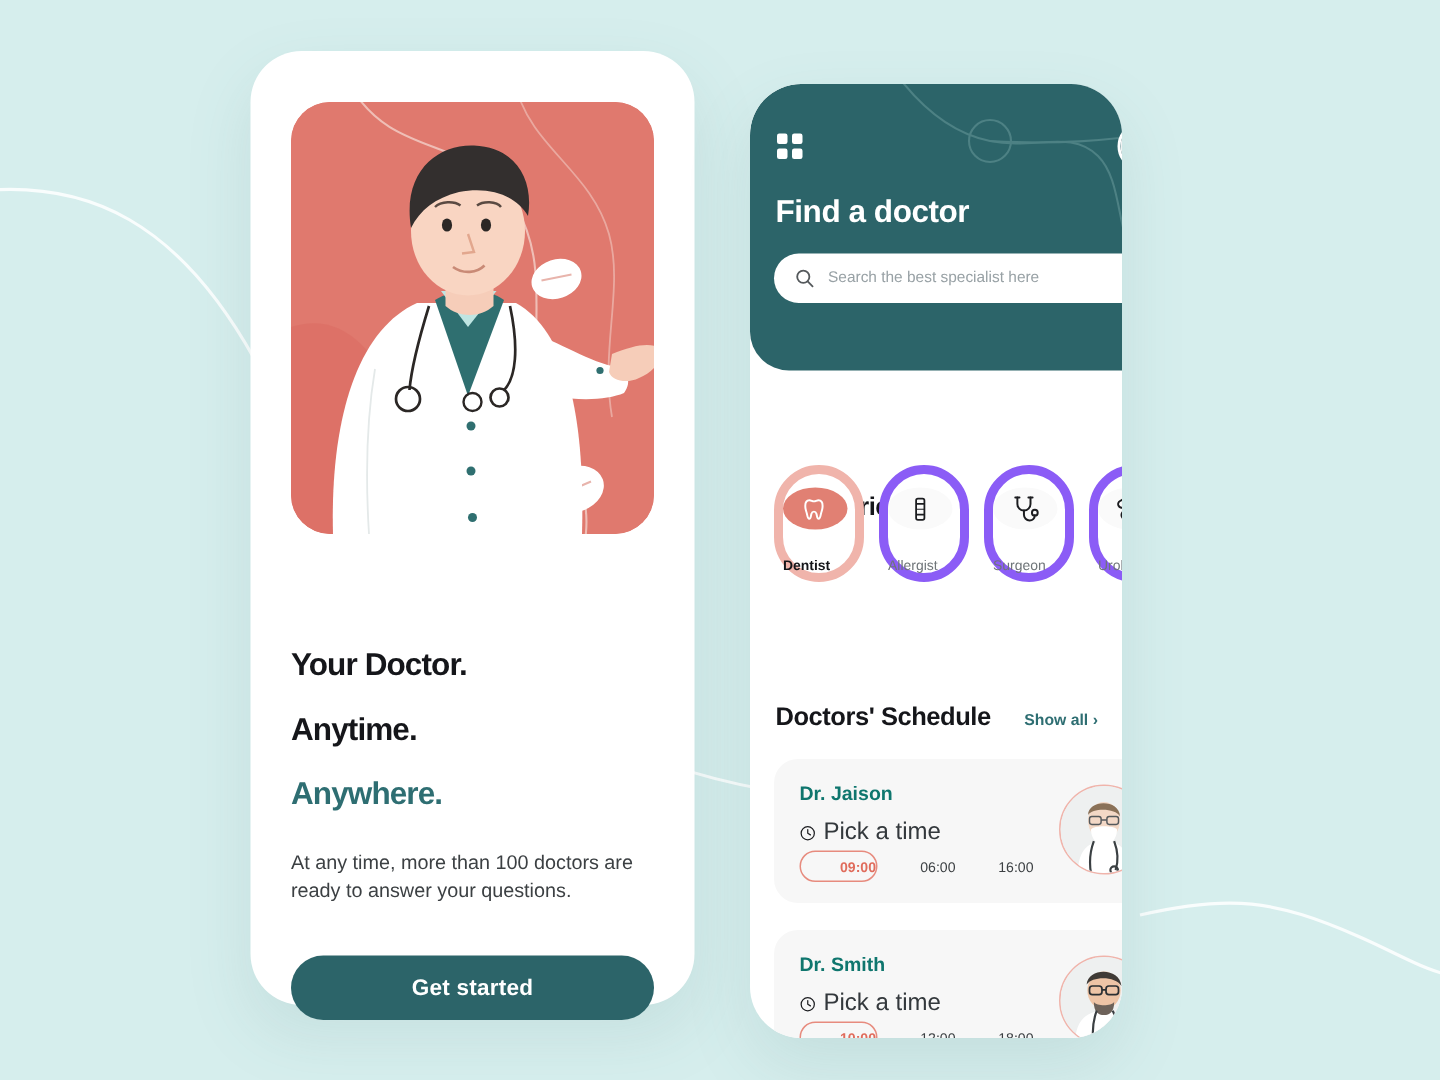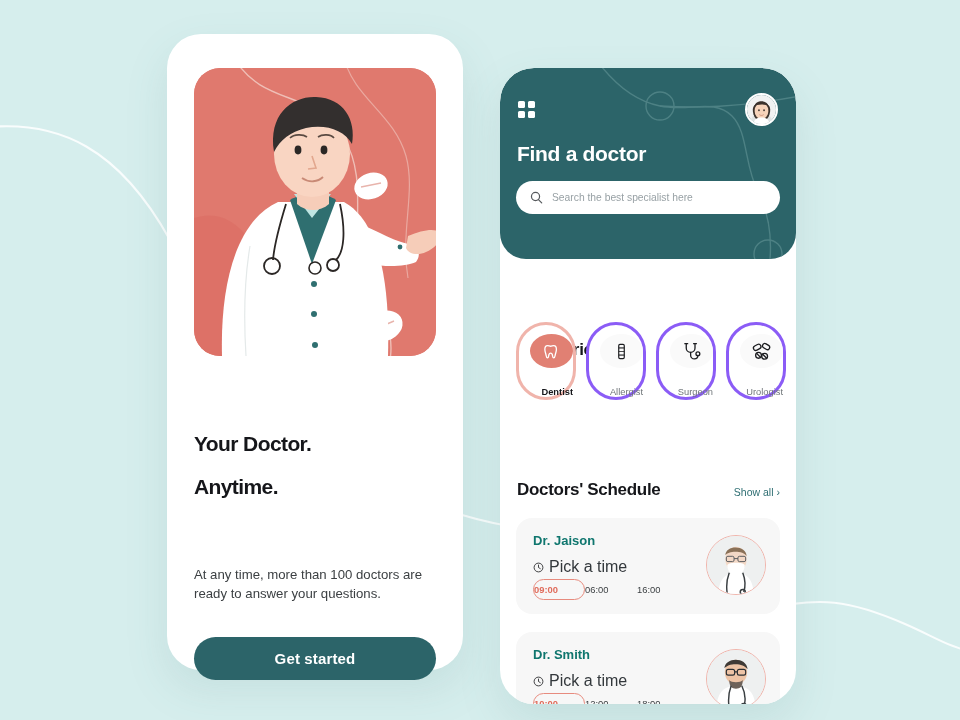--- a/index.html
+++ b/index.html
@@ -13,21 +13,21 @@
   .bg-curves { position: absolute; inset: 0; width: 960px; height: 720px; pointer-events: none; }
 
   
   .phone {
     position: absolute;
     background: #ffffff;
     border-radius: 34px;
     box-shadow: 0 18px 44px rgba(80,120,120,.13);
   }
   #phone-left  { left: 167px; top: 34px;  width: 296px; height: 636px; }
-  #phone-right { left: 500px; top: 68px;  width: 296px; height: 636px; overflow: hidden; }
+  #phone-right { left: 500px; top: 56px;  width: 248px; height: 636px; overflow: hidden; }
 
   
   .illus {
     position: absolute; left: 27px; top: 34px;
     width: 242px; height: 288px;
     border-radius: 26px; overflow: hidden;
     background: #e0796e;
   }
   .illus svg { display: block; width: 242px; height: 288px; }
 
@@ -96,30 +96,30 @@
 
   .sec-title {
     position: absolute; font-size: 17px; font-weight: 700;
     color: #15161a; letter-spacing: -.3px;
   }
   #categories-title { left: 17px; top: 272px; }
   #schedule-title   { left: 17px; top: 412px; }
 
   .show-all {
     position: absolute; right: 16px; top: 418px;
-    font-size: 10.5px; font-weight: 400; color: #2e6e72;
+    font-size: 10.5px; font-weight: 700; color: #2e6e72;
     cursor: pointer; display: flex; align-items: center; gap: 3px;
   }
 
   
   .cats { position: absolute; left: 16px; top: 254px; display: flex; gap: 10px; }
   .cat {
     width: 60px; height: 78px;
-    border: 3px solid #8b5cf6; border-radius: 30px;
-    display: flex; flex-direction: column; align-items: flex-end;
+    border: 6px solid #8b5cf6; border-radius: 30px;
+    display: flex; flex-direction: column; align-items: flex-start;
     padding-top: 9px; background: #fff; cursor: pointer; gap: 12px;
   }
   .cat.active { border-color: #f0b4ab; }
   .cat .bubble {
     width: 43px; height: 43px; border-radius: 50%;
     background: #fafafa; display: flex; align-items: center; justify-content: center;
   }
   .cat.active .bubble { background: #e18073; }
   .cat .lbl { margin-top: 7px; font-size: 9.3px; color: #6f7579; }
   .cat.active .lbl { color: #15161a; font-weight: 700; }
@@ -137,21 +137,21 @@
     font-size: 13px; font-weight: 700; color: #0f766e;
   }
   .pick {
     position: absolute; left: 17px; top: 40px;
     display: flex; align-items: center; gap: 5px;
     font-size: 16px; color: #33383c;
   }
   .times { position: absolute; left: 17px; top: 61px; display: flex; align-items: center; }
   .chip {
     font-size: 9.4px; color: #3c4043; cursor: pointer;
-    padding: 4px 0; width: 52px; text-align: left;
+    padding: 4px 0; width: 52px; text-align: right;
   }
   .chip.sel {
     color: #e06c5c; border: 1px solid #e78b7e;
     border-radius: 11px; font-weight: 600;
   }
   .doc-photo {
     position: absolute; right: 14px; top: 17px;
     width: 60px; height: 60px; border-radius: 50%;
     border: 1.3px solid #f0b4ab; overflow: hidden; background: #eef0f0;
   }
@@ -217,20 +217,21 @@
         <circle cx="120" cy="246" r="3" fill="#2f6f70"></circle>
         <circle cx="121" cy="277" r="3" fill="#2f6f70"></circle>
         <path d="M56 178 C50 214 50 256 52 288" fill="none" stroke="#e4e9e9" stroke-width="1.2"></path>
       </g>
     </svg>
   </div>
 
   <h1 class="headline">
     <span>Your Doctor.</span><br>
     <span>Anytime.</span><br>
+    <span class="accent">Anywhere.</span>
   </h1>
 
   <p class="subtext">At any time, more than 100 doctors are ready to answer your questions.</p>
 
   <button class="cta">Get started</button>
 </div>
 
 <div class="phone" id="phone-right">
 
   <div class="r-header">

